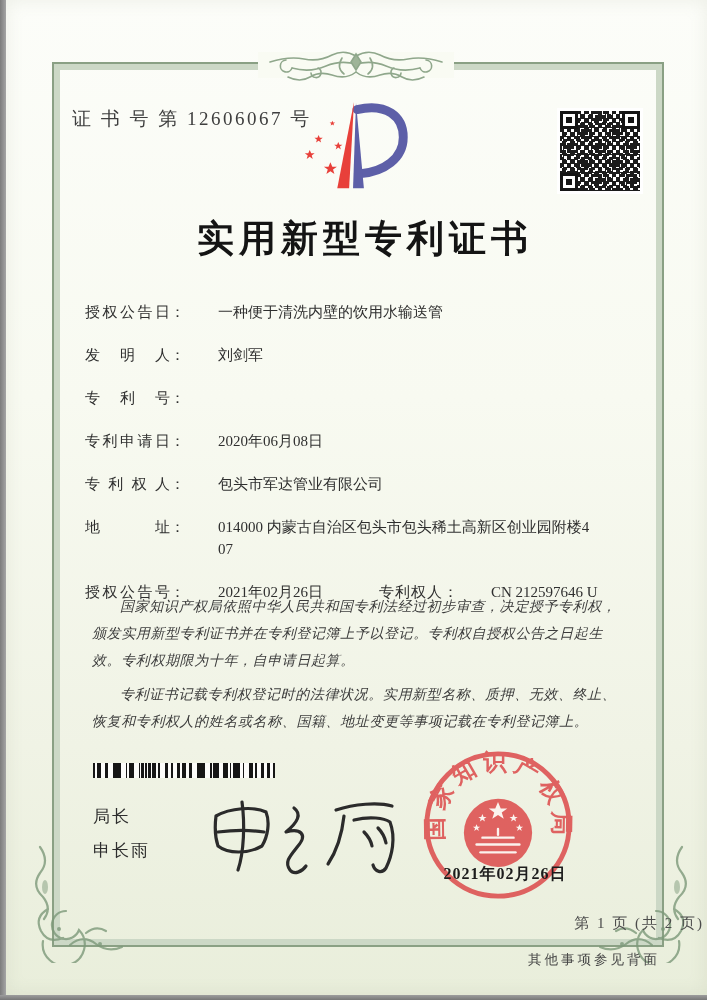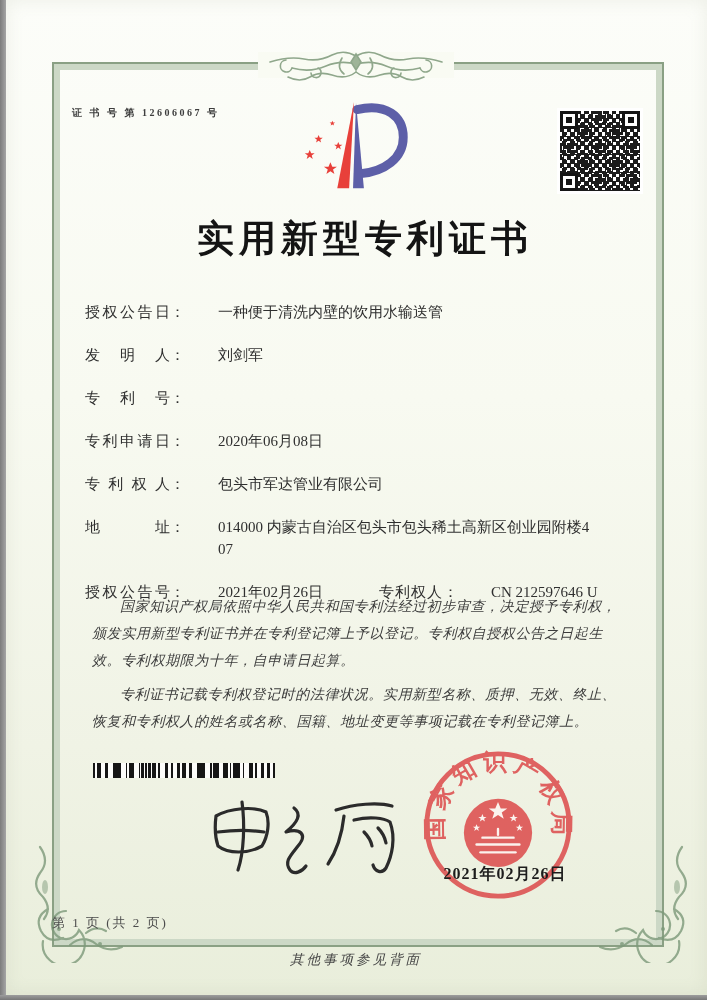--- a/index.html
+++ b/index.html
@@ -21,21 +21,21 @@
     box-shadow:inset 0 0 0 6px #ccd8c6;
     pointer-events:none;
   }
   .ornament-top { position:absolute; left:244px; top:46px; width:212px; height:38px; }
   .flourish { position:absolute; width:100px; height:118px; }
   .flourish.bl { left:20px; top:845px; }
   .flourish.br { left:590px; top:845px; }
 
   .cert-no {
     position:absolute; left:66px; top:106px;
-    font-size:10px; letter-spacing:2.5px; color:#3e3e3e;font-weight:bold;
+    font-size:19px; letter-spacing:2.5px; color:#3e3e3e;
   }
   .logo { position:absolute; left:286px; top:95px; width:128px; height:106px; }
   .qr {
     position:absolute; left:551px; top:108px; width:86px; height:86px;
     background:#fff; padding:3px; box-sizing:border-box;
   }
   .qr-pattern {
     position:relative; width:100%; height:100%;
     background:
       conic-gradient(from 0deg,#1b1b1b 0 25%,transparent 0 50%,#1b1b1b 0 75%,transparent 0) 0 0/7px 7px,
@@ -94,26 +94,26 @@
   .signature { position:absolute; left:190px; top:786px; width:215px; height:95px; }
 
   .seal { position:absolute; left:414px; top:747px; width:156px; height:156px; opacity:.88; }
   .seal-date {
     position:absolute; left:424px; top:864px; width:150px;
     font-size:16px; font-weight:700; color:#1c1c1c; letter-spacing:1px;
     text-align:center;
   }
 
   .page-info {
-    position:absolute; left:46px; top:914px; width:608px; text-align:left;
-    font-size:13px; color:#4c4c4c; letter-spacing:2px;
+    position:absolute; left:46px; top:914px; width:608px; text-align:right;
+    font-size:15px; color:#4c4c4c; letter-spacing:2px;padding-left:44px;
   }
   .back-note {
-    position:absolute; left:46px; top:951px; width:608px; text-align:center;
-    font-size:13.5px; font-style:italic; color:#454545; letter-spacing:3px;
+    position:absolute; left:46px; top:951px; width:608px; text-align:right;
+    font-size:13.5px; color:#454545; letter-spacing:3px;
   }
   .photo-edge-left {
     position:absolute; left:0; top:0; bottom:0; width:6px;
     background:linear-gradient(90deg,#7c7c7c,#a5a5a5);
   }
   .photo-edge-bottom {
     position:absolute; left:0; right:0; bottom:0; height:5px;
     background:linear-gradient(180deg,#9d9d9d,#777);
   }
 </style>
@@ -240,20 +240,24 @@
     </div>
   </div>
 
   <div class="paras">
     <p>国家知识产权局依照中华人民共和国专利法经过初步审查，决定授予专利权，颁发实用新型专利证书并在专利登记簿上予以登记。专利权自授权公告之日起生效。专利权期限为十年，自申请日起算。</p>
     <p>专利证书记载专利权登记时的法律状况。实用新型名称、质押、无效、终止、恢复和专利权人的姓名或名称、国籍、地址变更等事项记载在专利登记簿上。</p>
   </div>
 
   <div class="barcode"></div>
 
+  <div class="director">
+    <div class="line">局长</div>
+    <div class="line">申长雨</div>
+  </div>
 
   <svg class="signature" viewBox="0 0 215 95">
     <g stroke="#2b2b2b" stroke-width="3.2" fill="none" stroke-linecap="round" stroke-linejoin="round">
       <path d="M20 30 c14 -8 38 -10 50 -4 c4 10 2 24 -4 34 c-14 8 -34 8 -44 0 c-4 -12 -3 -22 -2 -30 z"></path>
       <path d="M22 46 c16 -2 32 -2 46 0"></path>
       <path d="M46 16 c3 22 2 50 -4 68"></path>
       <path d="M98 22 c8 6 4 14 -8 24 c14 -4 22 2 12 14 c-8 10 -14 16 -8 24 c4 5 12 2 16 -4"></path>
       <path d="M140 24 c18 -6 42 -8 56 -4"></path>
       <path d="M148 30 c-2 18 -8 36 -16 48"></path>
       <path d="M158 34 c16 -4 30 -2 36 2 c6 16 2 34 -4 46 c-4 6 -11 4 -13 -3"></path>

